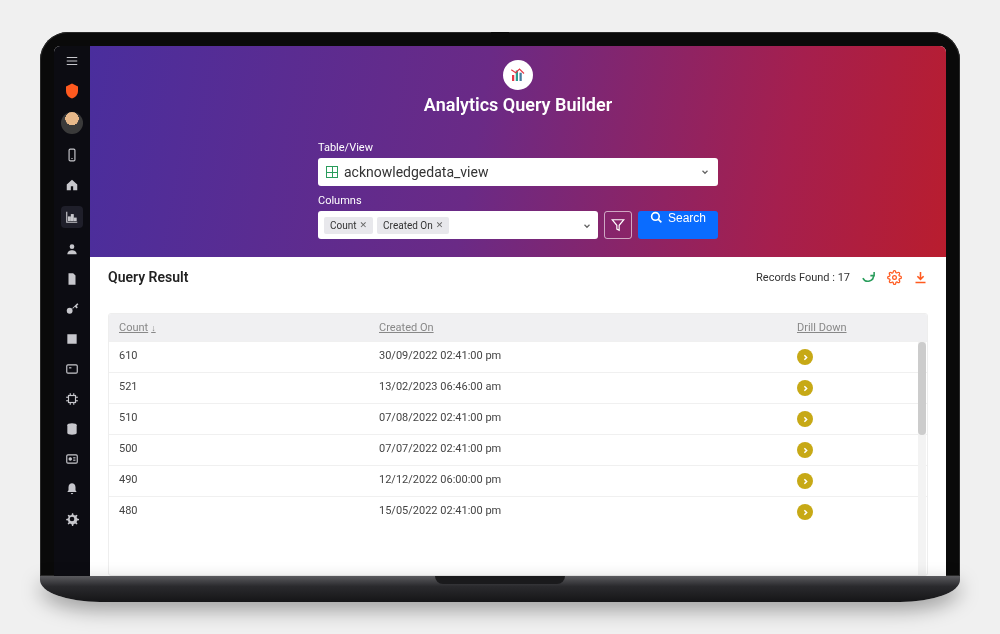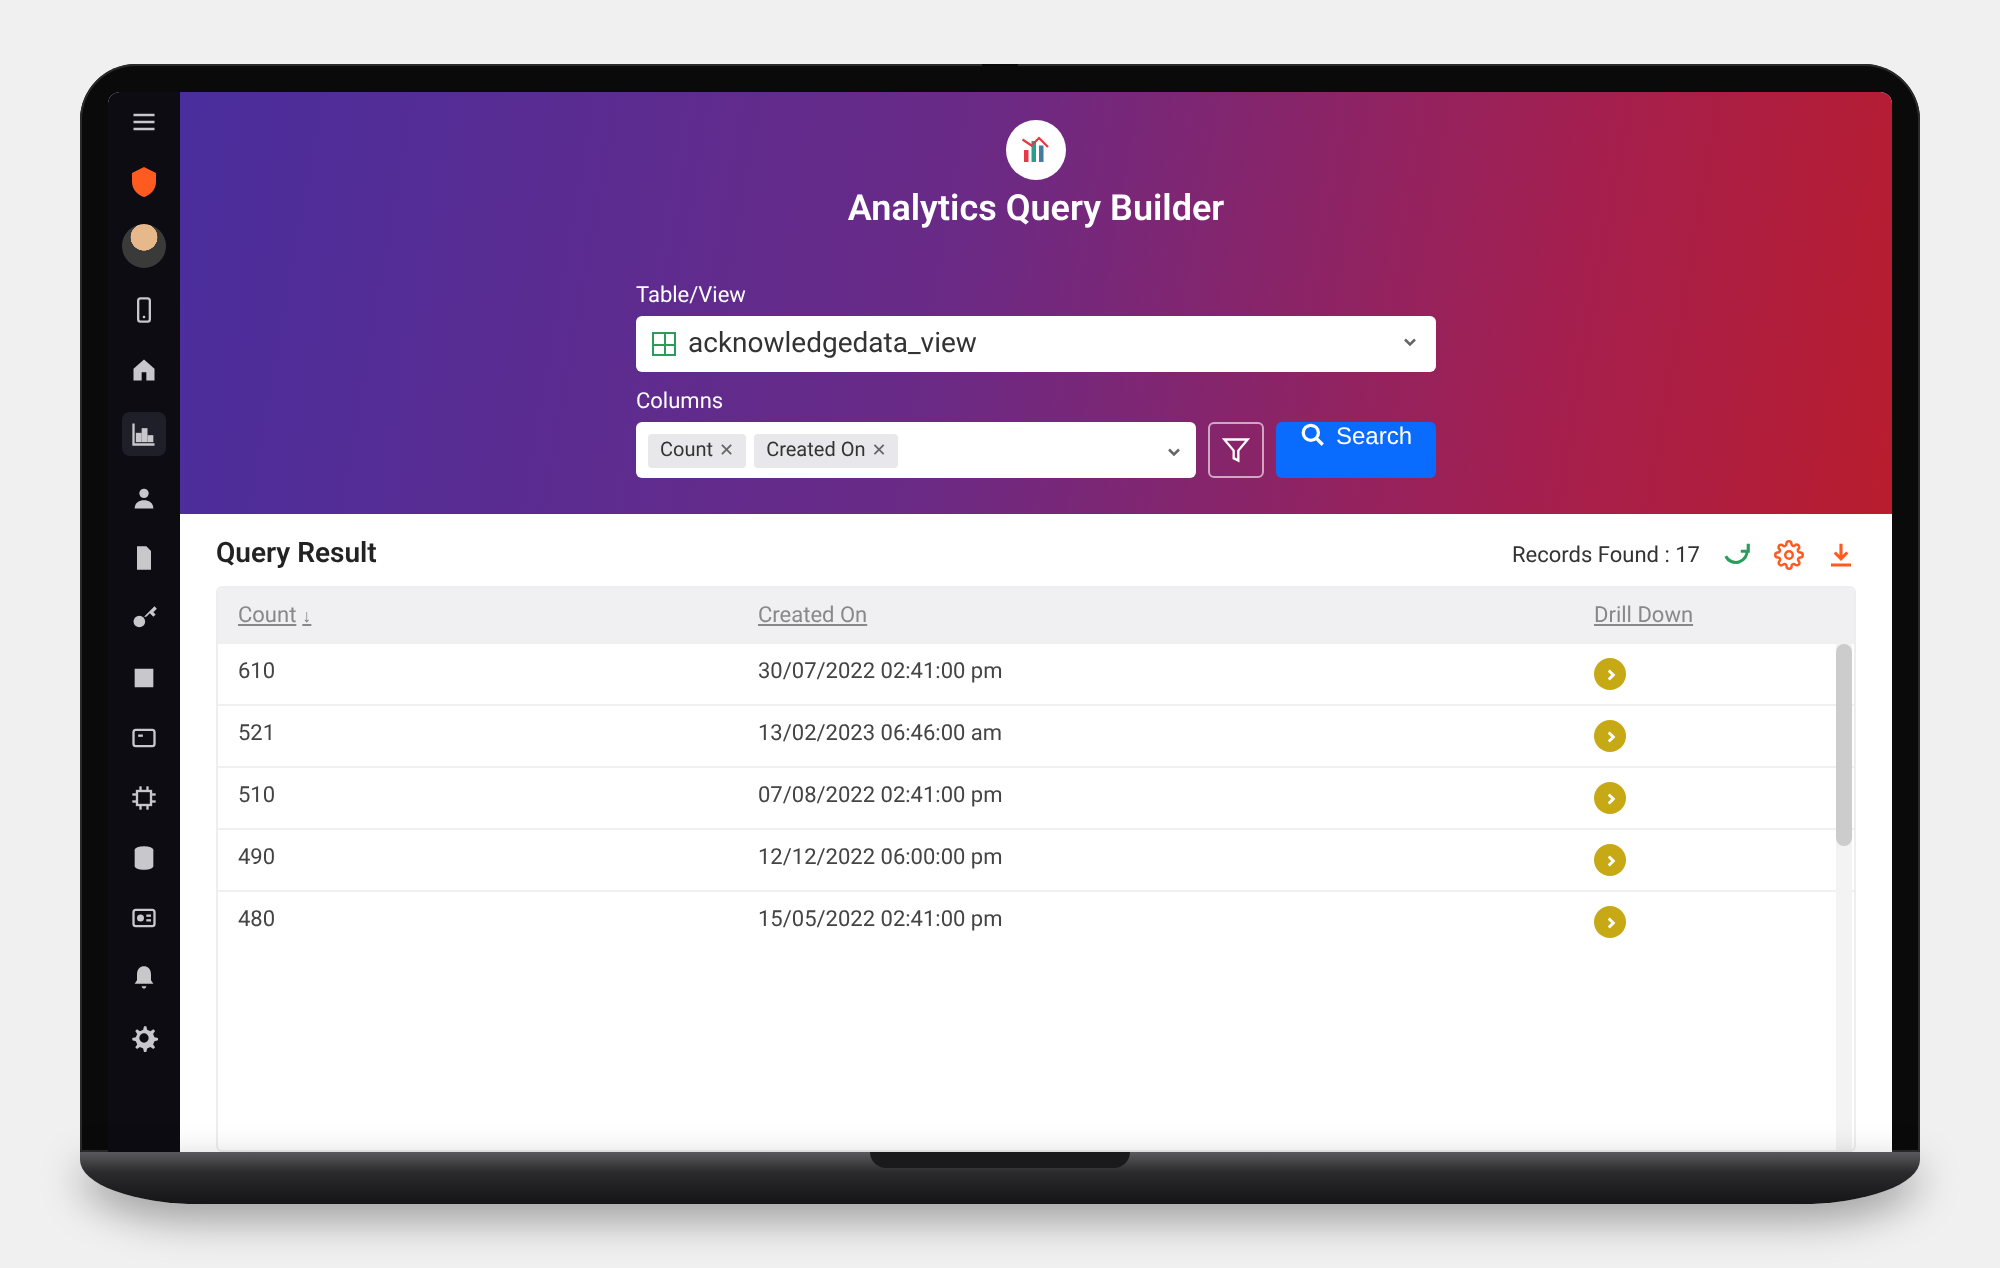--- a/index.html
+++ b/index.html
@@ -199,20 +199,21 @@
     cursor: pointer;
   }
   
   .result-section {
     flex: 1;
     background: #fff;
     padding: 12px 18px 0;
     display: flex;
     flex-direction: column;
     overflow: hidden;
+    gap: 20px;
   }
   .result-head {
     display: flex;
     align-items: center;
     margin-bottom: 8px;
   }
   .result-title { font-size: 14px; font-weight: 600; color: #222; }
   .result-meta { margin-left: auto; display: flex; align-items: center; gap: 10px; font-size: 11px; color: #333; }
   .tool-icon { width: 16px; height: 16px; display: flex; align-items: center; justify-content: center; cursor: pointer; }
   .tbl {
@@ -463,21 +464,21 @@
             <div class="thead">
               <div class="th col-count">
                 <span>Count</span><span class="sort-icon">↓</span>
               </div>
               <div class="th col-date">Created On</div>
               <div class="th col-drill">Drill Down</div>
             </div>
             <div id="tbody">
                 <div class="trow">
                   <div class="td col-count">610</div>
-                  <div class="td col-date">30/07/2022 02:41:00 pm</div>
+                  <div class="td col-date">30/09/2022 02:41:00 pm</div>
                   <div class="td col-drill">
                     <span class="drill-btn">
                       <svg width="9" height="9" viewBox="0 0 24 24" fill="none" stroke="currentColor" stroke-width="4">
                         <polyline points="9 6 15 12 9 18"></polyline>
                       </svg>
                     </span>
                   </div>
                 </div>
                 <div class="trow">
                   <div class="td col-count">521</div>
@@ -486,20 +487,31 @@
                     <span class="drill-btn">
                       <svg width="9" height="9" viewBox="0 0 24 24" fill="none" stroke="currentColor" stroke-width="4">
                         <polyline points="9 6 15 12 9 18"></polyline>
                       </svg>
                     </span>
                   </div>
                 </div>
                 <div class="trow">
                   <div class="td col-count">510</div>
                   <div class="td col-date">07/08/2022 02:41:00 pm</div>
+                  <div class="td col-drill">
+                    <span class="drill-btn">
+                      <svg width="9" height="9" viewBox="0 0 24 24" fill="none" stroke="currentColor" stroke-width="4">
+                        <polyline points="9 6 15 12 9 18"></polyline>
+                      </svg>
+                    </span>
+                  </div>
+                </div>
+                <div class="trow">
+                  <div class="td col-count">500</div>
+                  <div class="td col-date">07/07/2022 02:41:00 pm</div>
                   <div class="td col-drill">
                     <span class="drill-btn">
                       <svg width="9" height="9" viewBox="0 0 24 24" fill="none" stroke="currentColor" stroke-width="4">
                         <polyline points="9 6 15 12 9 18"></polyline>
                       </svg>
                     </span>
                   </div>
                 </div>
                 <div class="trow">
                   <div class="td col-count">490</div>

